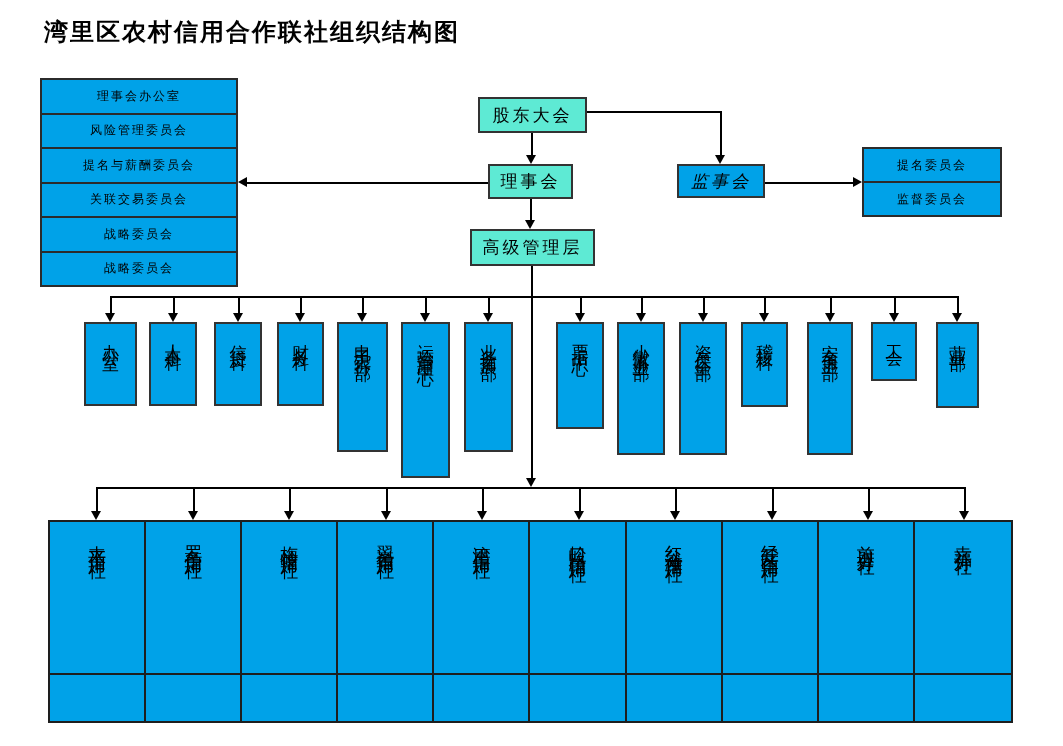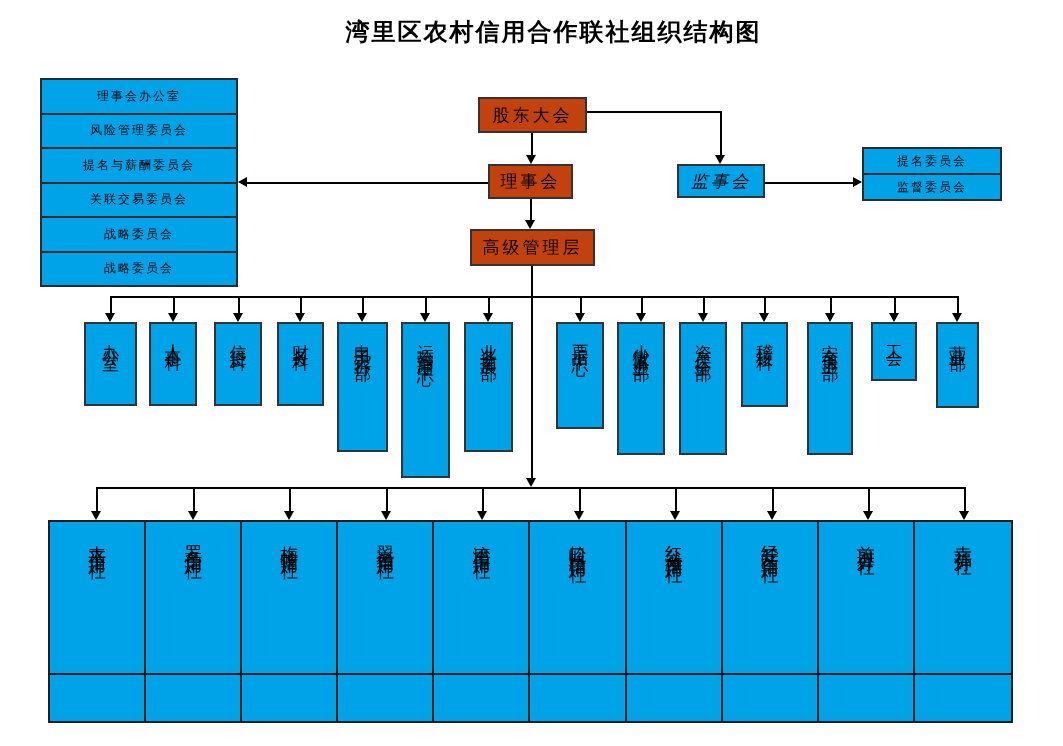--- a/index.html
+++ b/index.html
@@ -1,22 +1,22 @@
 <!DOCTYPE html>
 <html><head>
 <meta charset="utf-8">
 <style>
   html,body{margin:0;padding:0;background:#ffffff;}
   body{font-family:"Liberation Serif","DejaVu Serif",serif;color:#000;}
   #canvas{position:relative;width:1063px;height:746px;background:#fff;overflow:hidden;}
-  .title{position:absolute;top:16px;left:0;right:0;padding-left:44px;text-align:center;
+  .title{position:absolute;top:16px;left:0;right:0;padding-left:44px;text-align:left;
          font-size:24px;font-weight:bold;letter-spacing:2px;}
   .node{position:absolute;display:flex;align-items:center;justify-content:center;
         border:2px solid #333;box-sizing:border-box;font-size:17px;letter-spacing:3px;}
-  .red{background:#c2410c;}
+  .red{background:#5eead4;}
   .blue{background:#00a2e8;font-style:italic;}
   .stack{position:absolute;display:flex;flex-direction:column;border:2px solid #2b2b2b;
          box-sizing:border-box;background:#00a2e8;}
   .stack .row{flex:1;display:flex;align-items:center;justify-content:center;
               font-size:12px;letter-spacing:2px;}
   .stack .row + .row{border-top:2px solid #2b2b2b;}
   .vbox{position:absolute;top:322px;background:#00a2e8;border:2px solid #333;
         box-sizing:border-box;display:flex;justify-content:center;}
   .vtxt{writing-mode:vertical-rl;text-orientation:upright;font-size:17px;
         letter-spacing:5px;padding-top:7px;}
@@ -52,21 +52,21 @@
     <div class="row">关联交易委员会</div>
     <div class="row">战略委员会</div>
     <div class="row">战略委员会</div>
   </div>
 
   <div class="node red" style="left:478px;top:97px;width:109px;height:36px;">股东大会</div>
   <div class="node red" style="left:488px;top:164px;width:85px;height:35px;">理事会</div>
   <div class="node blue" style="left:677px;top:164px;width:88px;height:34px;">监事会</div>
   <div class="node red" style="left:470px;top:229px;width:125px;height:37px;">高级管理层</div>
 
-  <div class="stack" style="left:862px;top:147px;width:140px;height:54px;">
+  <div class="stack" style="left:862px;top:147px;width:140px;height:70px;">
     <div class="row">提名委员会</div>
     <div class="row">监督委员会</div>
   </div>
 
   <div class="vline" style="left:531px;top:133px;height:22px;"></div>
   <div class="arr-d" style="left:526px;top:155px;"></div>
 
   <div class="hline" style="left:587px;top:111px;width:134px;"></div>
   <div class="vline" style="left:720px;top:111px;height:44px;"></div>
   <div class="arr-d" style="left:715px;top:155px;"></div>

